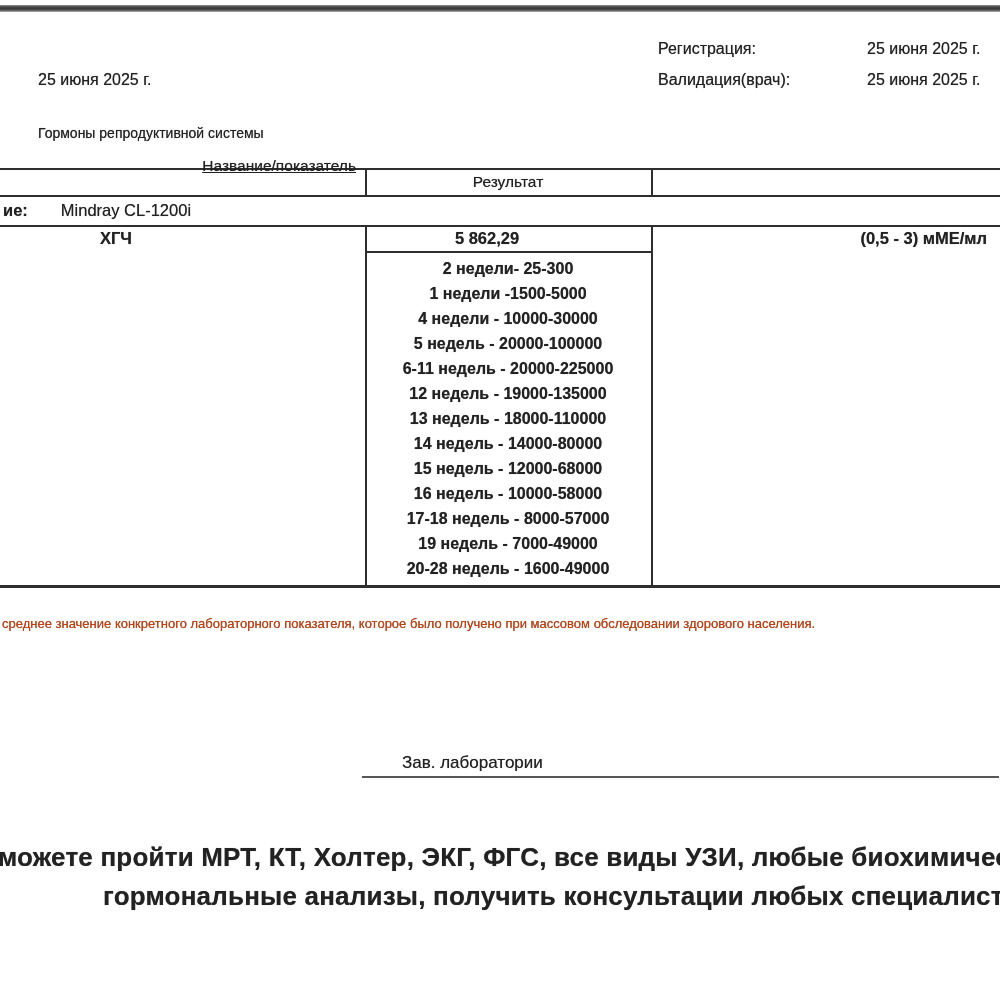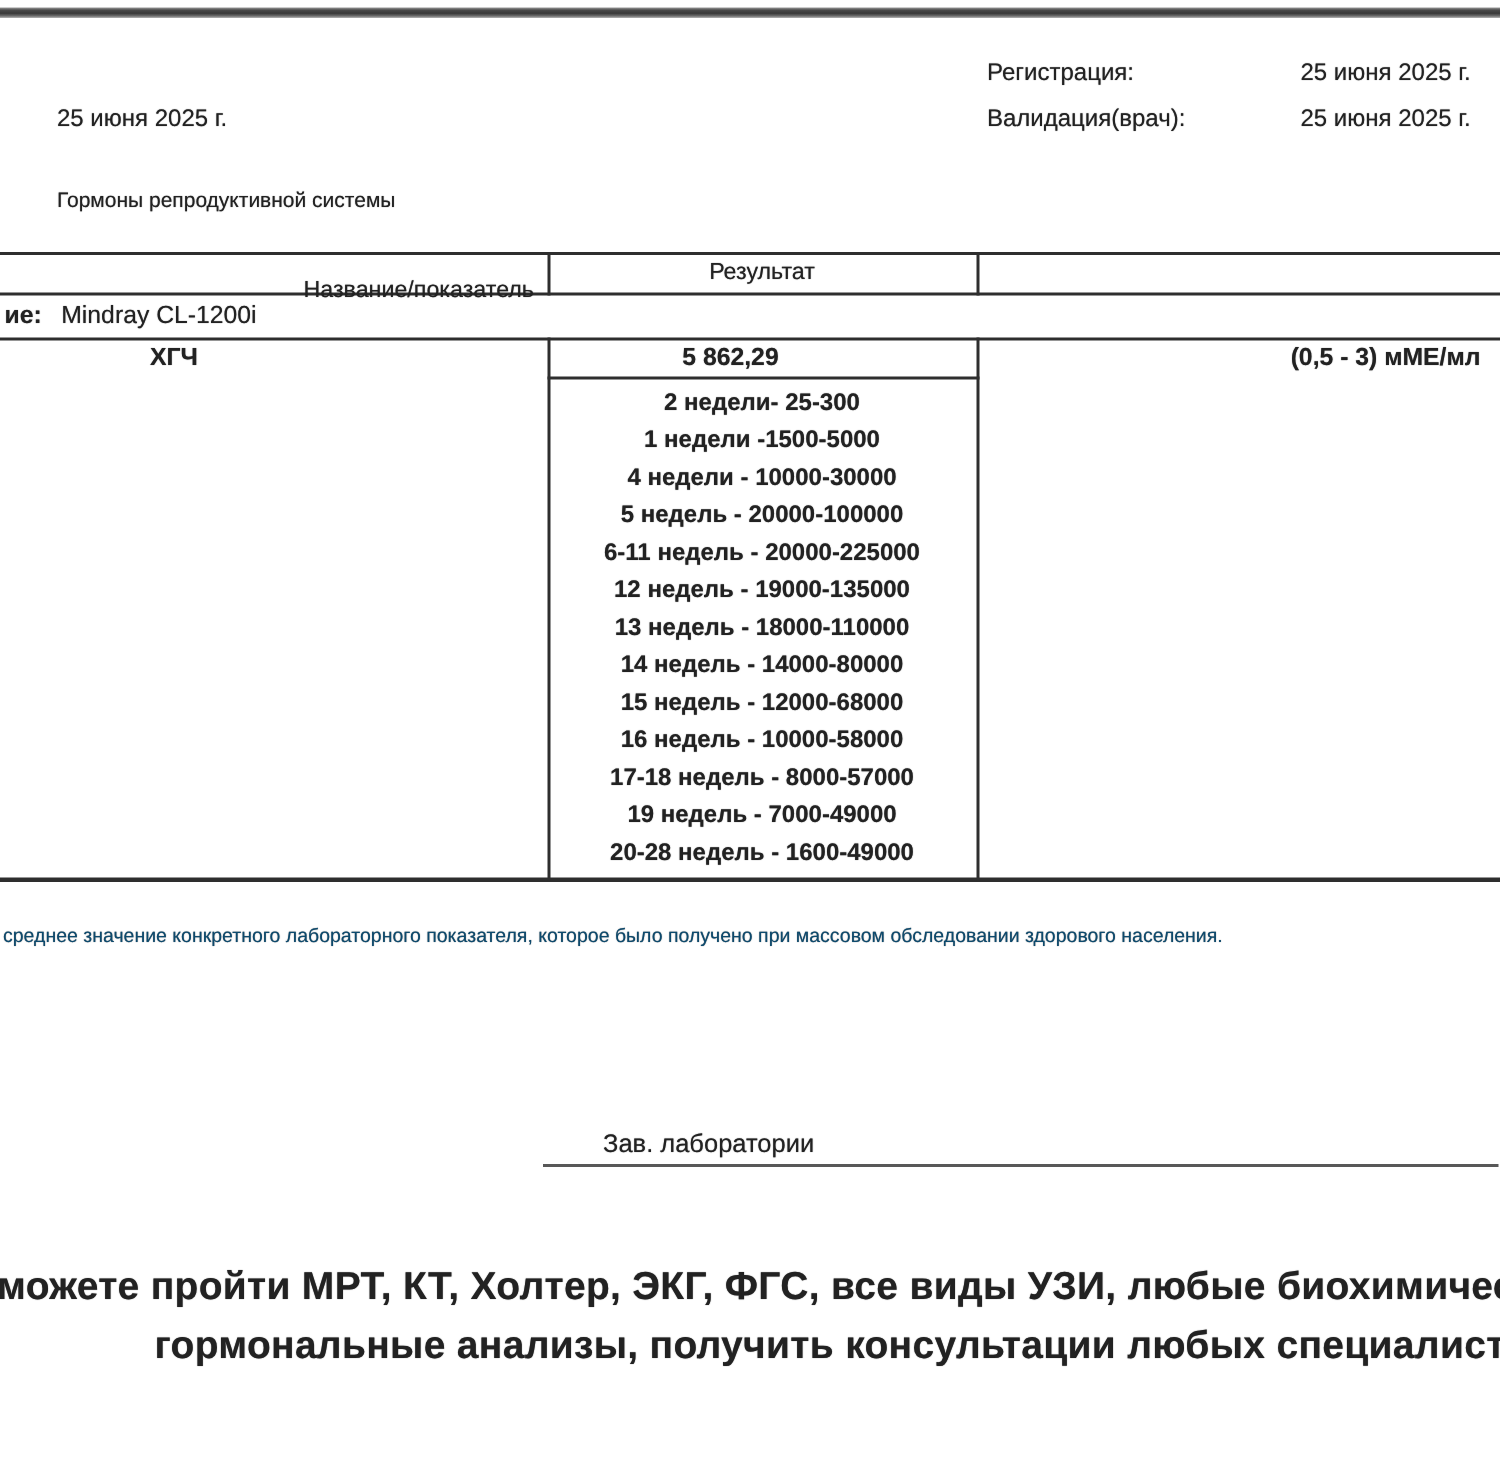--- a/index.html
+++ b/index.html
@@ -21,21 +21,21 @@
   .cell.right{justify-content:flex-end;}
   .cell.center{justify-content:center;}
   .bold{font-weight:700;}
   .equip{display:flex;align-items:center;height:27px;font-size:16.5px;white-space:nowrap;}
   .equip .val{margin-left:13px;font-weight:400;}
   .rescell{display:flex;align-items:center;height:24px;font-weight:700;font-size:16.5px;white-space:nowrap;}
   .weeks{display:flex;flex-direction:column;justify-content:center;}
   .weeks .wline{
     text-align:center;font-weight:700;font-size:16px;line-height:25px;white-space:nowrap;
   }
-  .footnote{font-size:13px;color:#0c4a6e;white-space:nowrap;}
+  .footnote{font-size:13px;color:#c2410c;white-space:nowrap;}
   .sig-label{font-size:17px;white-space:nowrap;}
   .sig-line{background:#585858;height:2px;}
   .footer-line{font-weight:700;font-size:26px;white-space:nowrap;letter-spacing:.2px;}
 </style>
 </head>
 <body>
 
 <div class="page">
 
   <div class="abs topbar"></div>
@@ -53,24 +53,24 @@
   <div class="abs hline" style="left:0;top:168px;width:1000px;"></div>
   <div class="abs hline" style="left:0;top:195px;width:1000px;"></div>
   <div class="abs hline" style="left:0;top:225px;width:1000px;"></div>
   <div class="abs hline" style="left:365px;top:251px;width:288px;"></div>
   <div class="abs hline" style="left:0;top:585px;width:1000px;height:2.5px;"></div>
   <div class="abs vline" style="left:365px;top:168px;height:29px;"></div>
   <div class="abs vline" style="left:651px;top:168px;height:29px;"></div>
   <div class="abs vline" style="left:365px;top:225px;height:362px;"></div>
   <div class="abs vline" style="left:651px;top:225px;height:362px;"></div>
 
-  <div class="abs cell right" style="left:0;top:181px;width:356px;">Название/показатель</div>
+  <div class="abs cell right" style="left:0;top:153px;width:356px;text-decoration:underline;">Название/показатель</div>
   <div class="abs cell center" style="left:365px;top:169px;width:286px;">Результат</div>
 
-  <div class="abs equip" style="left:3px;top:197px;">
+  <div class="abs equip" style="left:3px;top:197px;gap:20px;">
     <span class="bold">ие:</span>
     <span class="val">Mindray CL-1200i</span>
   </div>
 
   <div class="abs rescell" style="left:0;top:226px;width:232px;justify-content:center;">ХГЧ</div>
   <div class="abs rescell" style="left:365px;top:226px;width:244px;justify-content:center;">5 862,29</div>
   <div class="abs rescell" style="left:651px;top:226px;width:336px;justify-content:flex-end;">(0,5 - 3) мМЕ/мл</div>
 
   <div class="abs weeks" style="left:367px;top:253px;width:282px;height:331px;">
     <div class="wline">2 недели- 25-300</div>

